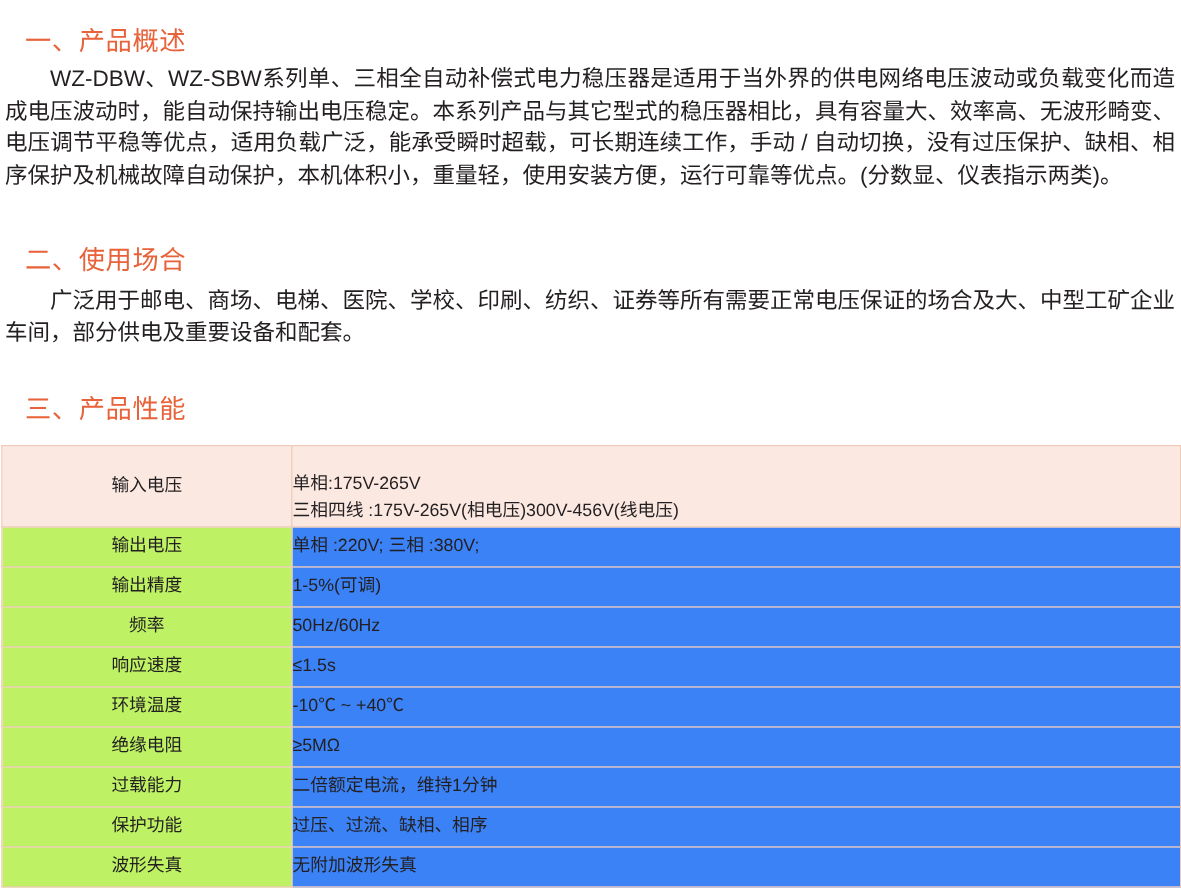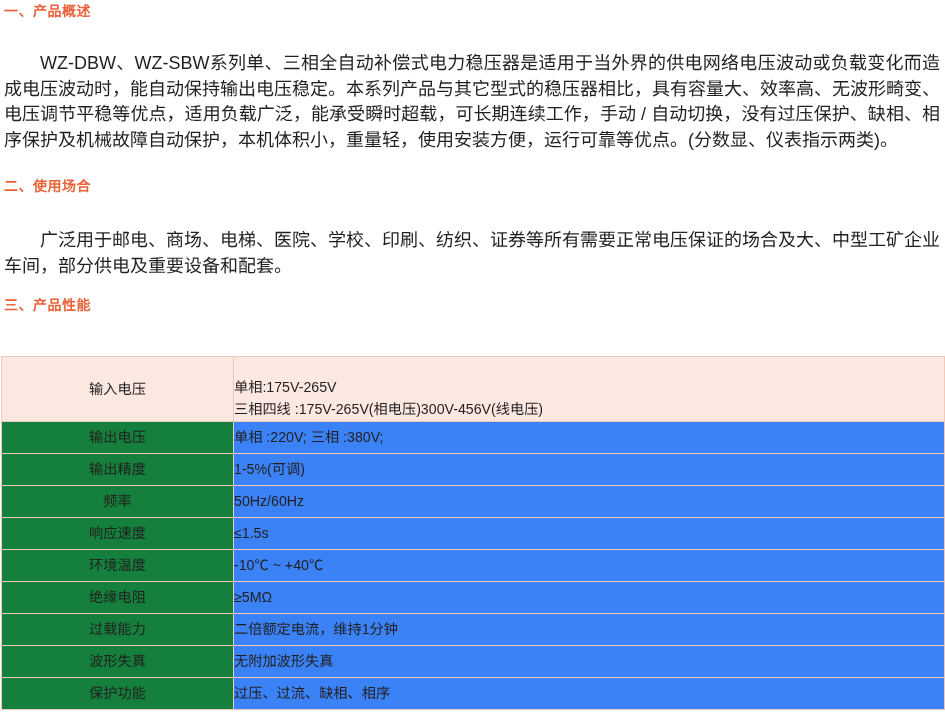--- a/index.html
+++ b/index.html
@@ -16,24 +16,24 @@
   }
   .page {
     position: relative;
     width: 945px;
     height: 717px;
     box-sizing: border-box;
     padding: 0 0 0 0;
   }
   .section-heading {
     color: #e8623a;
-    font-size: 14px;
-    font-weight: bold;
+    font-size: 21px;
+    font-weight: normal;
     letter-spacing: 0.5px;
-    margin: 0;
+    margin: 16px;
     padding: 0;
   }
   .h-overview { position: absolute; left: 4px; top: 0px; }
   .h-usage    { position: absolute; left: 4px; top: 175px; }
   .h-perf     { position: absolute; left: 4px; top: 294px; }
 
   .body-text {
     position: absolute;
     font-size: 18px;
     line-height: 25.5px;
@@ -69,21 +69,21 @@
   table.spec td {
     border: 1px solid #f0c9b9;
     padding: 0;
     vertical-align: middle;
     color: #231f20;
   }
   td.label {
     text-align: center;
     height: 31px;
     line-height: 31px;
-    background: #15803d;
+    background: #bef264;
   }
   td.value {
     text-align: left;
     padding-left: 38px;
     height: 31px;
     line-height: 31px;
     background: #3b82f6;
   }
   tr.first td {
     background: #fbe8e1;
@@ -151,23 +151,23 @@
       </tr>
       <tr>
         <td class="label">绝缘电阻</td>
         <td class="value">≥5MΩ</td>
       </tr>
       <tr>
         <td class="label">过载能力</td>
         <td class="value">二倍额定电流，维持1分钟</td>
       </tr>
       <tr>
+        <td class="label">保护功能</td>
+        <td class="value">过压、过流、缺相、相序</td>
+      </tr>
+      <tr>
         <td class="label">波形失真</td>
         <td class="value">无附加波形失真</td>
-      </tr>
-      <tr>
-        <td class="label">保护功能</td>
-        <td class="value">过压、过流、缺相、相序</td>
       </tr>
     </tbody>
   </table>
 
 </div>
 
 </body></html>

